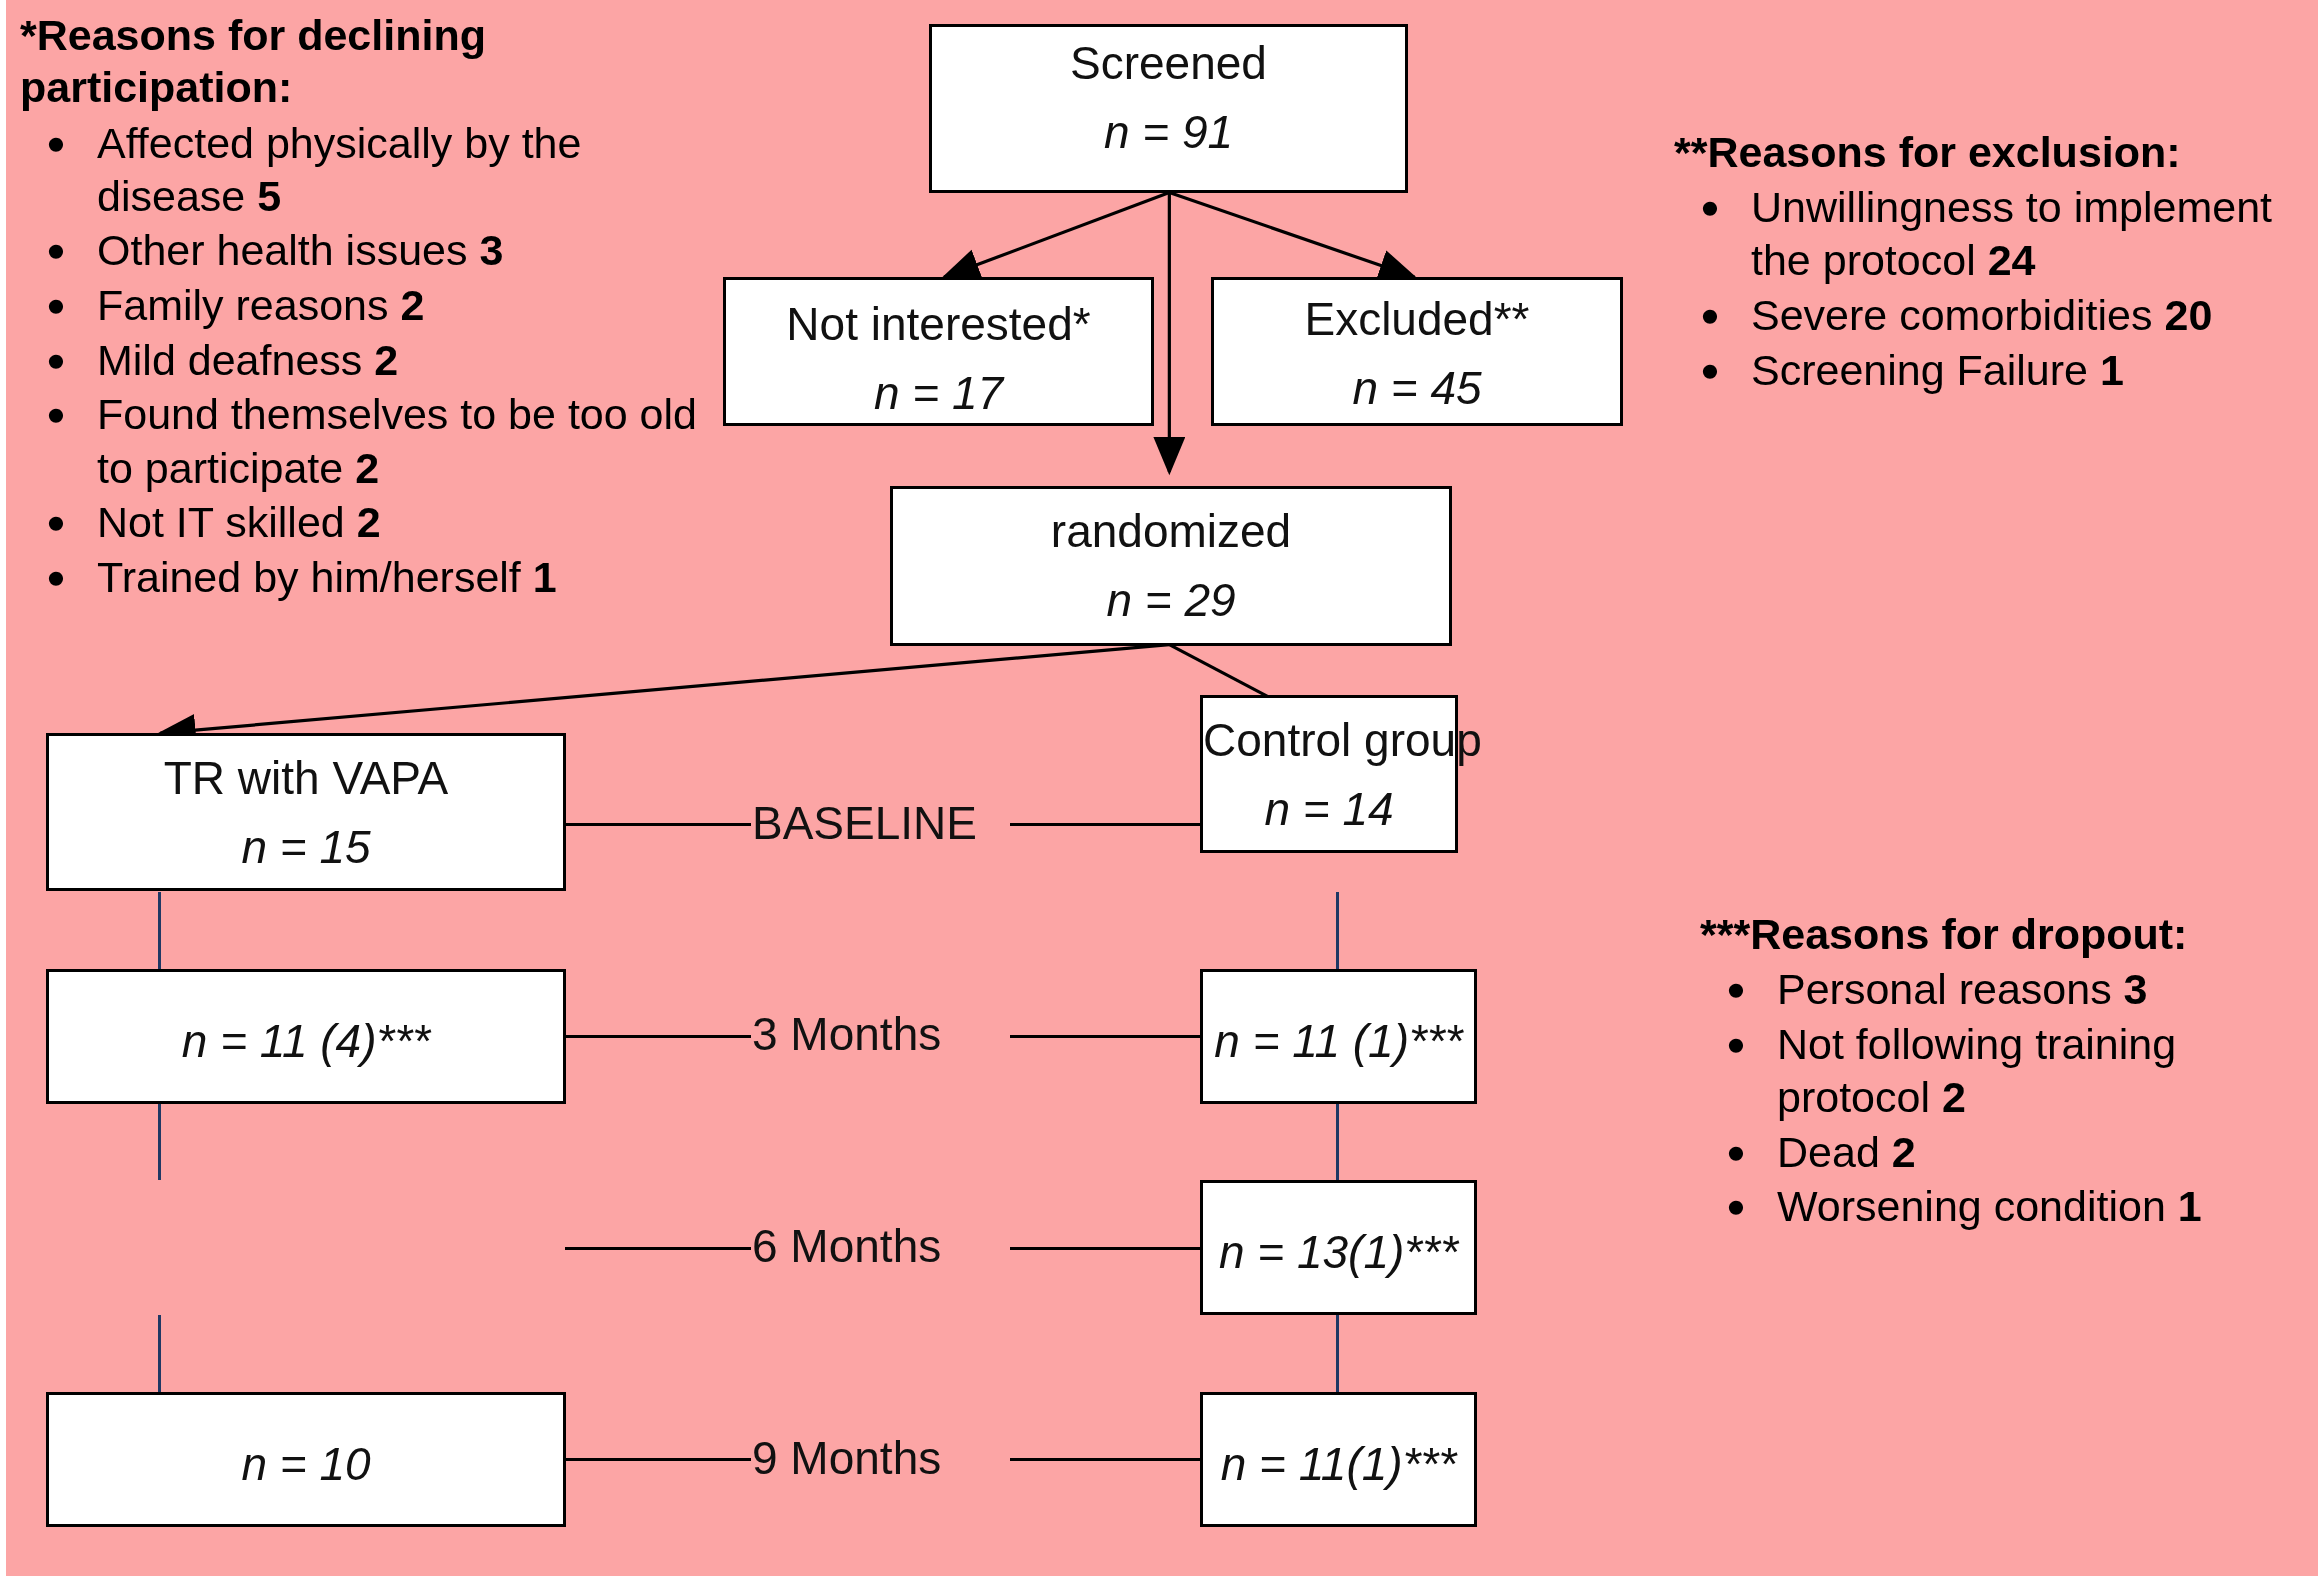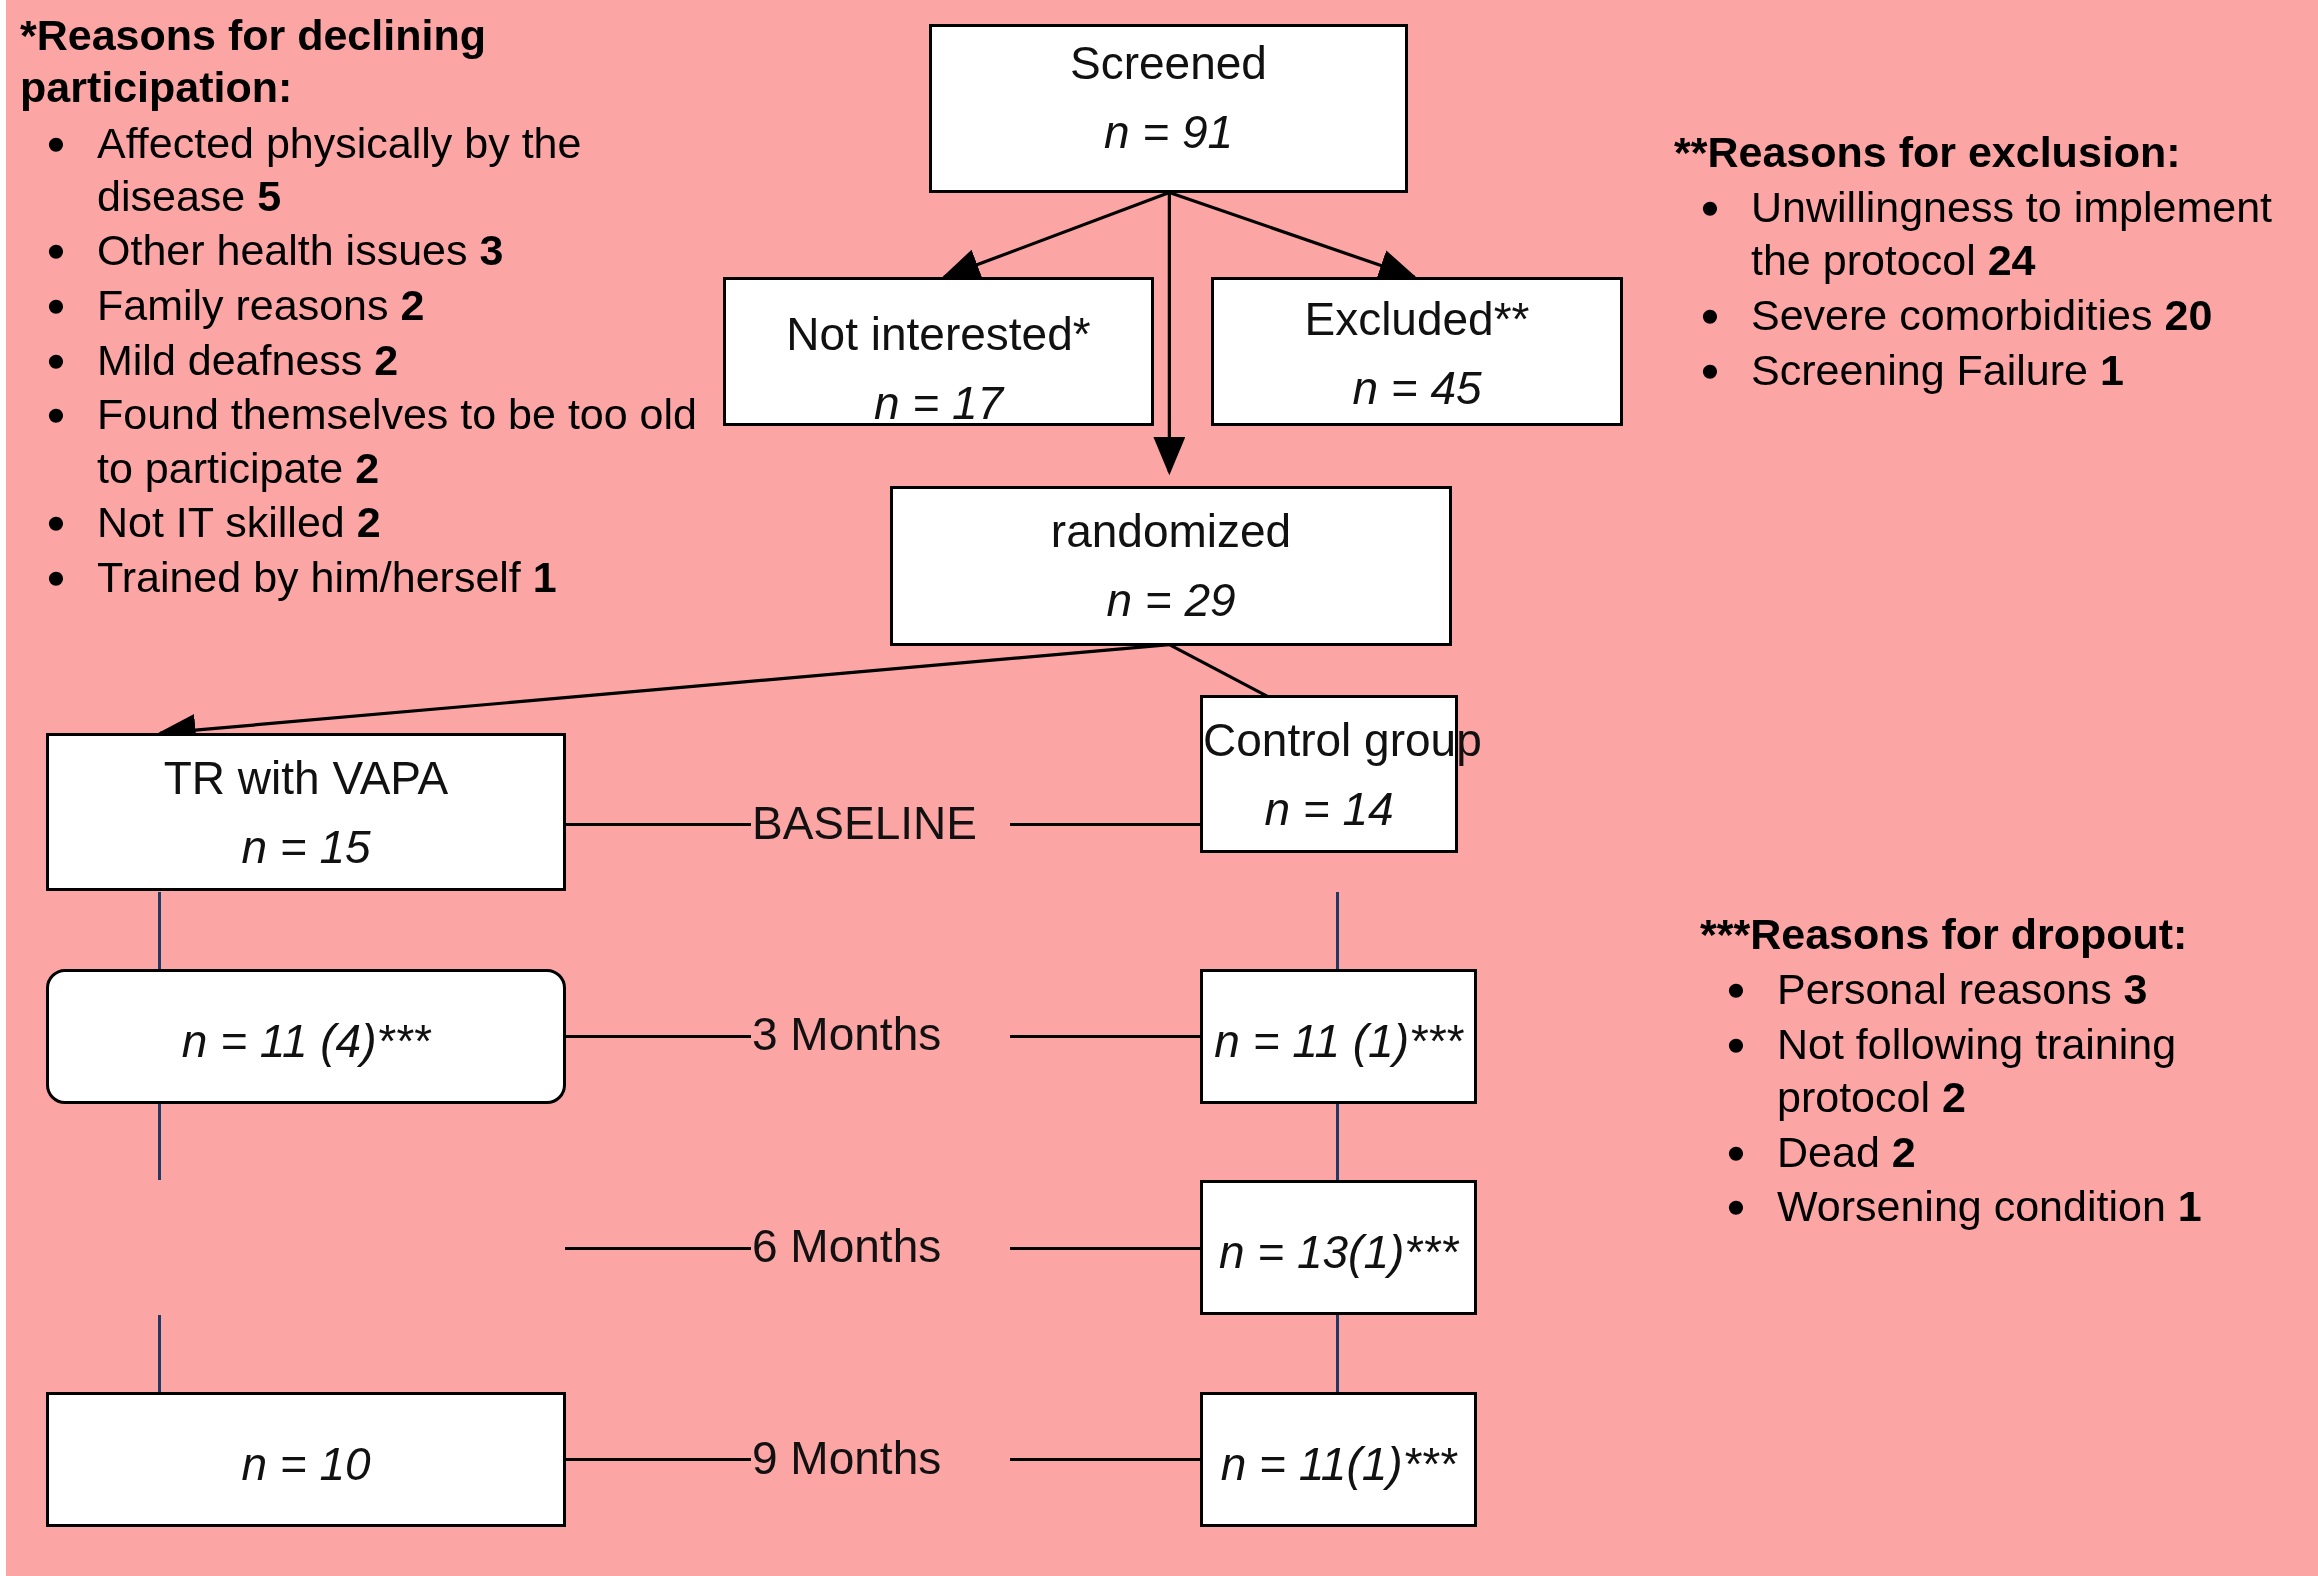--- a/index.html
+++ b/index.html
@@ -157,21 +157,21 @@
       <li><span class="bul">●</span><span>Dead</span> <b>2</b></li>
       <li><span class="bul">●</span><span>Worsening condition</span> <b>1</b></li>
     </ul>
   </div>
 
   <div class="fbox" style="left:923px; top:24.4px; width:479px; height:169px; padding-top:7px;">
     <span class="ln">Screened</span>
     <span class="ln nline ital">n = 91</span>
   </div>
 
-  <div class="fbox" style="left:717px; top:277px; width:431px; height:149px; padding-top:25px;">
+  <div class="fbox" style="left:717px; top:277px; width:431px; height:149px; padding-top:15px;">
     <span class="ln">Not interested*</span>
     <span class="ln nline ital">n = 17</span>
   </div>
 
   <div class="fbox" style="left:1205px; top:277px; width:412px; height:149px; padding-top:10.3px;">
     <span class="ln">Excluded**</span>
     <span class="ln nline ital">n = 45</span>
   </div>
 
   <div class="fbox" style="left:884px; top:486px; width:562px; height:160px; padding-top:13px;">
@@ -198,21 +198,21 @@
   <div class="tlabel" style="left:746px; top:796px; width:259px;">BASELINE</div>
   <div class="tlabel" style="left:746px; top:1007px; width:259px;">3 Months</div>
   <div class="tlabel" style="left:746px; top:1219px; width:259px;">6 Months</div>
   <div class="tlabel" style="left:746px; top:1431px; width:259px;">9 Months</div>
 
   <div class="fbox" style="left:40px; top:733px; width:520px; height:158px; padding-top:13px;">
     <span class="ln">TR with VAPA</span>
     <span class="ln nline ital">n = 15</span>
   </div>
 
-  <div class="fbox" style="left:40px; top:969px; width:520px; height:135px; padding-top:40px;border-radius:19px;">
+  <div class="fbox" style="left:40px; top:969px; width:520px; height:135px; padding-top:40px;">
     <span class="ln ital">n = 11 (4)***</span>
   </div>
 
 
   <div class="fbox" style="left:40px; top:1392px; width:520px; height:135px; padding-top:40px;">
     <span class="ln ital">n = 10</span>
   </div>
 
   <div class="fbox" style="left:1194px; top:695px; width:258px; height:158px; padding-top:13px;">
     <span class="ln">Control group</span>

